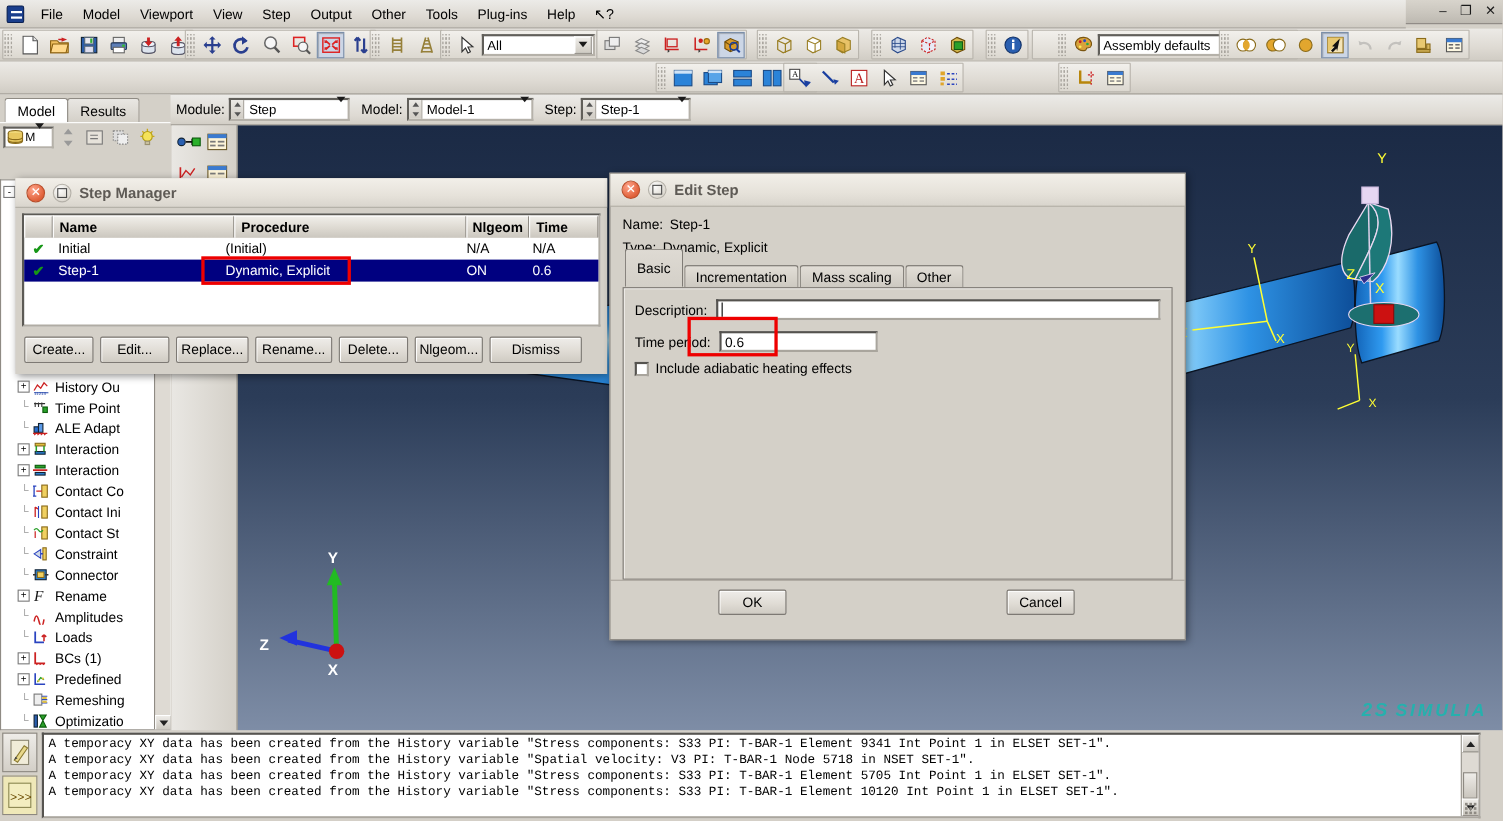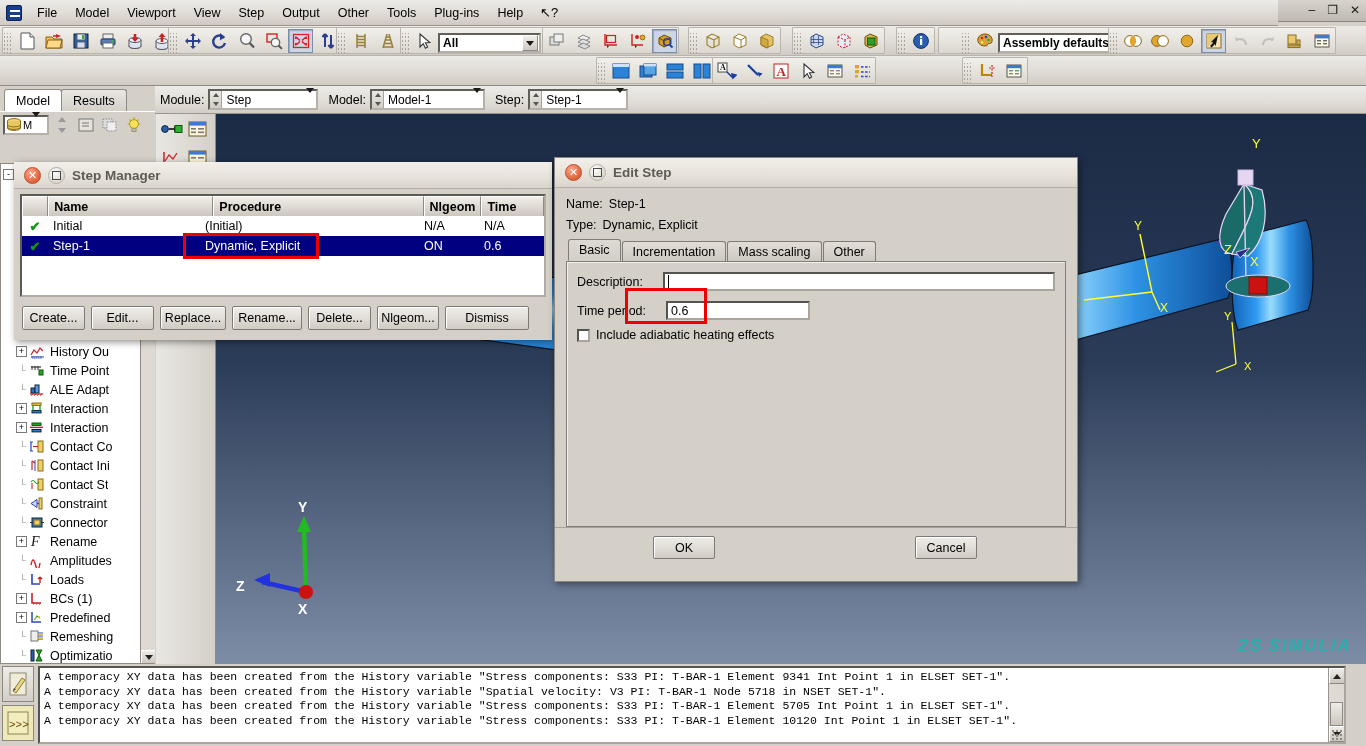--- a/index.html
+++ b/index.html
@@ -46,23 +46,23 @@
 
   
   .tbrow {
     position:absolute; left:0; width:1366px;
     background: linear-gradient(to bottom,#eceae6 0%,#dedad3 60%,#d0ccc4 100%);
   }
   .tbrow1 { top:26px; height:30px; border-bottom:1px solid #b8b4ac; }
   .tbrow2 { top:56px; height:30px; border-bottom:1px solid #8f8b84; }
   .tbgroup {
     position:absolute; top:1px; height:27px;
-    display:flex; align-items:flex-end;
+    display:flex; align-items:center;
     background: linear-gradient(to bottom,#f2f0ec,#dcd8d0);
-    border:1px solid #b9b5ad; border-radius:1px;font-weight:bold;
+    border:1px solid #b9b5ad; border-radius:1px;
   }
   .grip { width:7px; height:20px; margin:0 2px 0 1px;
     background-image: radial-gradient(#9a968f 40%, transparent 41%);
     background-size:3px 4px; background-position:2px 2px; opacity:.8;}
   .tbtn {
     width:25px; height:24px; margin:0 1px; border:1px solid transparent;
     display:flex; align-items:center; justify-content:center; cursor:default;
     position:relative;
   }
   .tbtn.pressed { border:1px solid #7b8ea8; background:#ccd6e6;
@@ -234,30 +234,30 @@
   .es-label { color:#000; }
   .es-tabs { display:flex; align-items:flex-end; height:22px; margin-top:3px; padding-left:2px; }
   .es-tab {
     height:20px; padding:0 10px; display:flex;align-items:center;
     font-size:12.5px; color:#000;
     background:linear-gradient(to bottom,#e2ded7,#cdc9c1);
     border:1px solid #7f7b75; border-bottom:none;
     border-radius:3px 3px 0 0; margin-right:1px; cursor:default;
   }
   .es-tab.active {
-    height:22px;
+    height:35px;
     background:linear-gradient(to bottom,#dedad3,#d4d0c8);
     position:relative; z-index:3; border-bottom:1px solid #d4d0c8;
   }
   .es-pane {
     border:1px solid #7f7b75; background:#d4d0c8;
     padding:10px 10px 10px 10px; height:266px; position:relative;
     box-shadow: inset 1px 1px 0 #f3f1ee;
   }
-  .es-field-row { display:flex; align-items:center; gap:20px; margin-bottom:10px; font-size:12.5px;}
+  .es-field-row { display:flex; align-items:center; gap:8px; margin-bottom:10px; font-size:12.5px;}
   .textinput {
     height:19px; background:#fff; border:2px inset #a9a59d;
     display:flex; align-items:center; padding-left:3px; font-size:12.5px; color:#000;
   }
   .caret { display:inline-block; width:1px; height:13px; background:#000; }
   .chk-row { display:flex; align-items:center; gap:6px; font-size:12.5px; margin-top:2px;}
   .checkbox {
     width:13px;height:13px;background:#fff;border:2px inset #a9a59d;
   }
   .es-footer {

